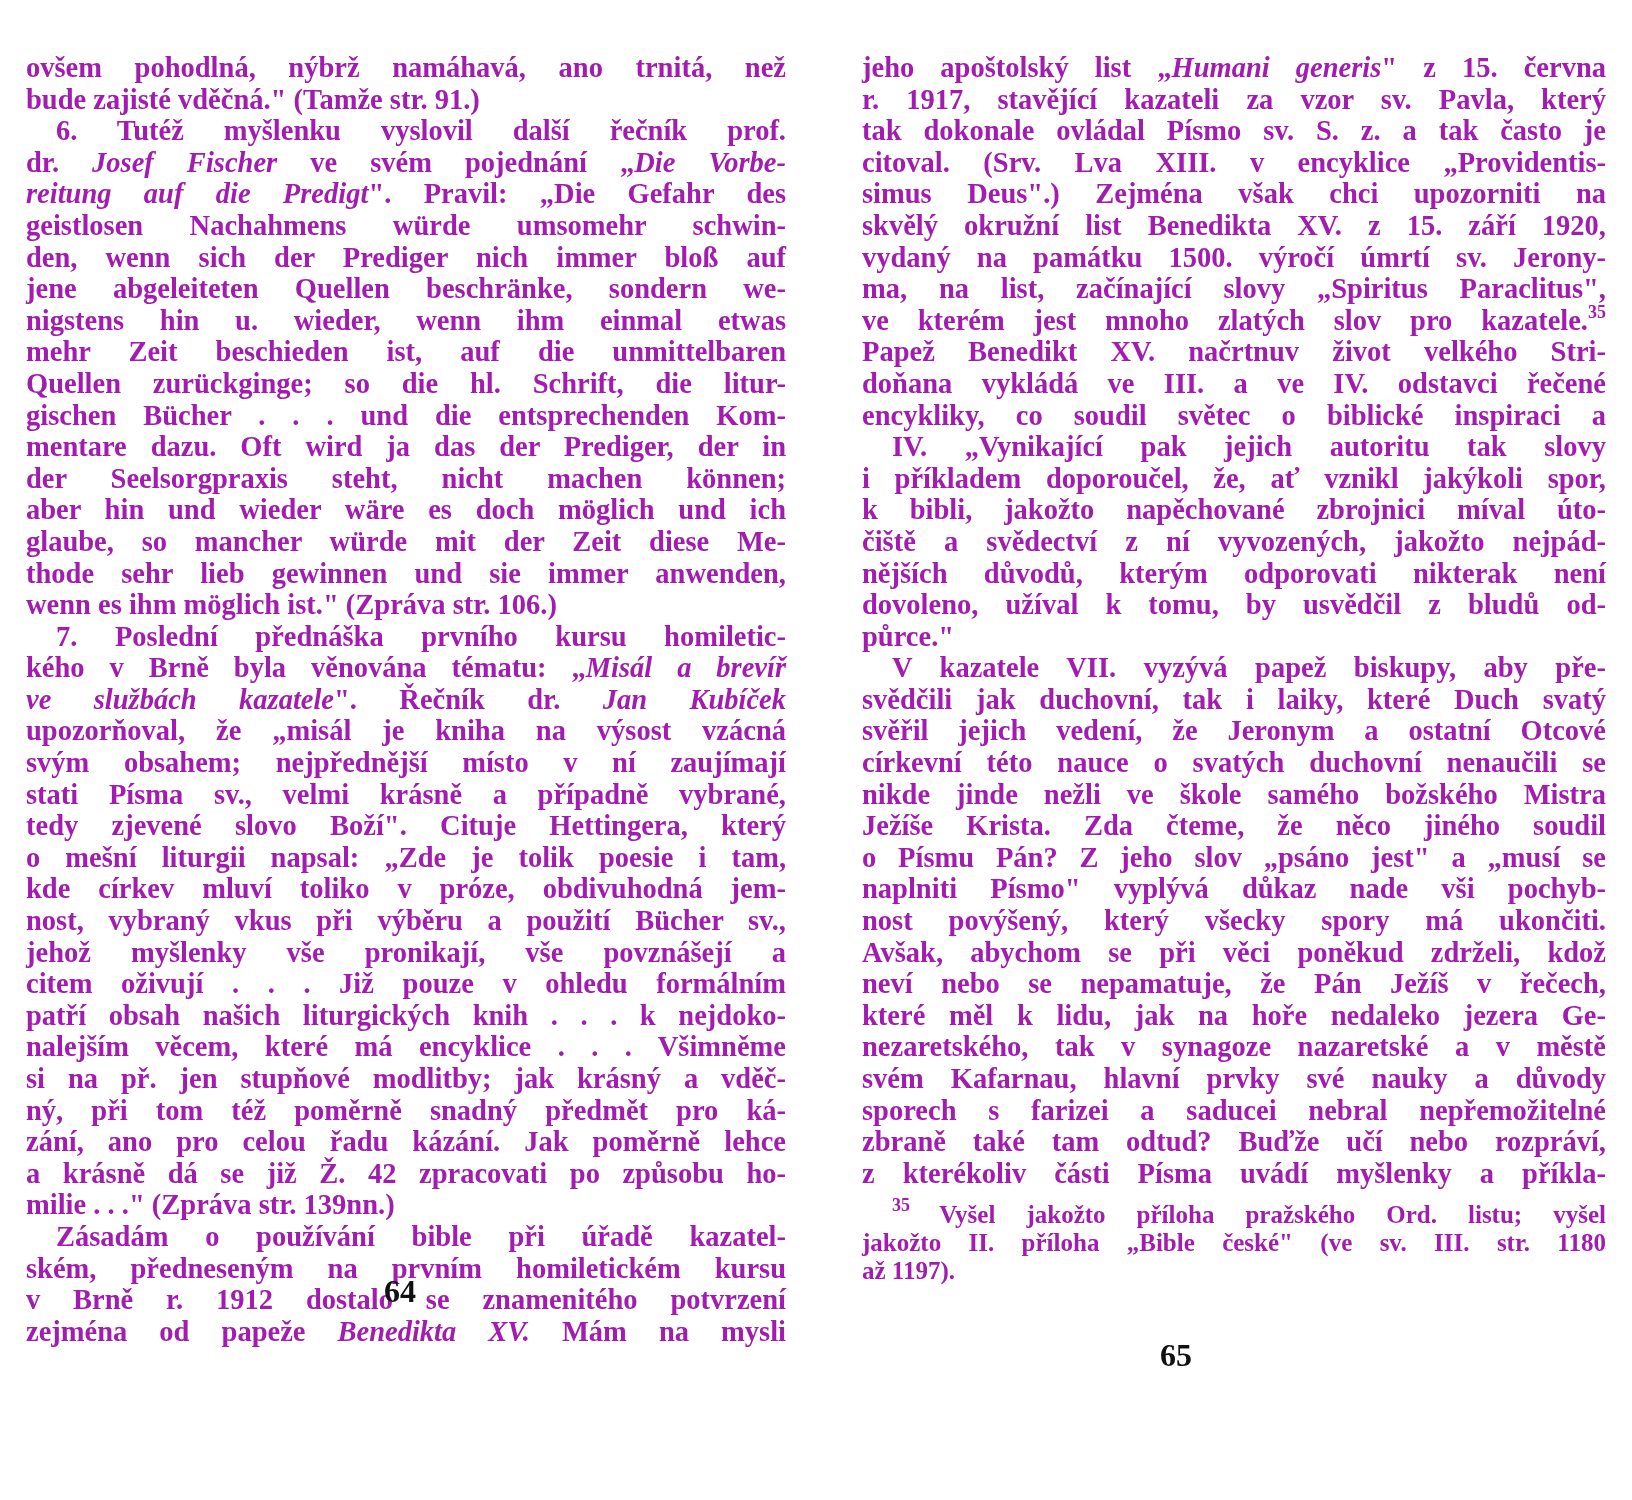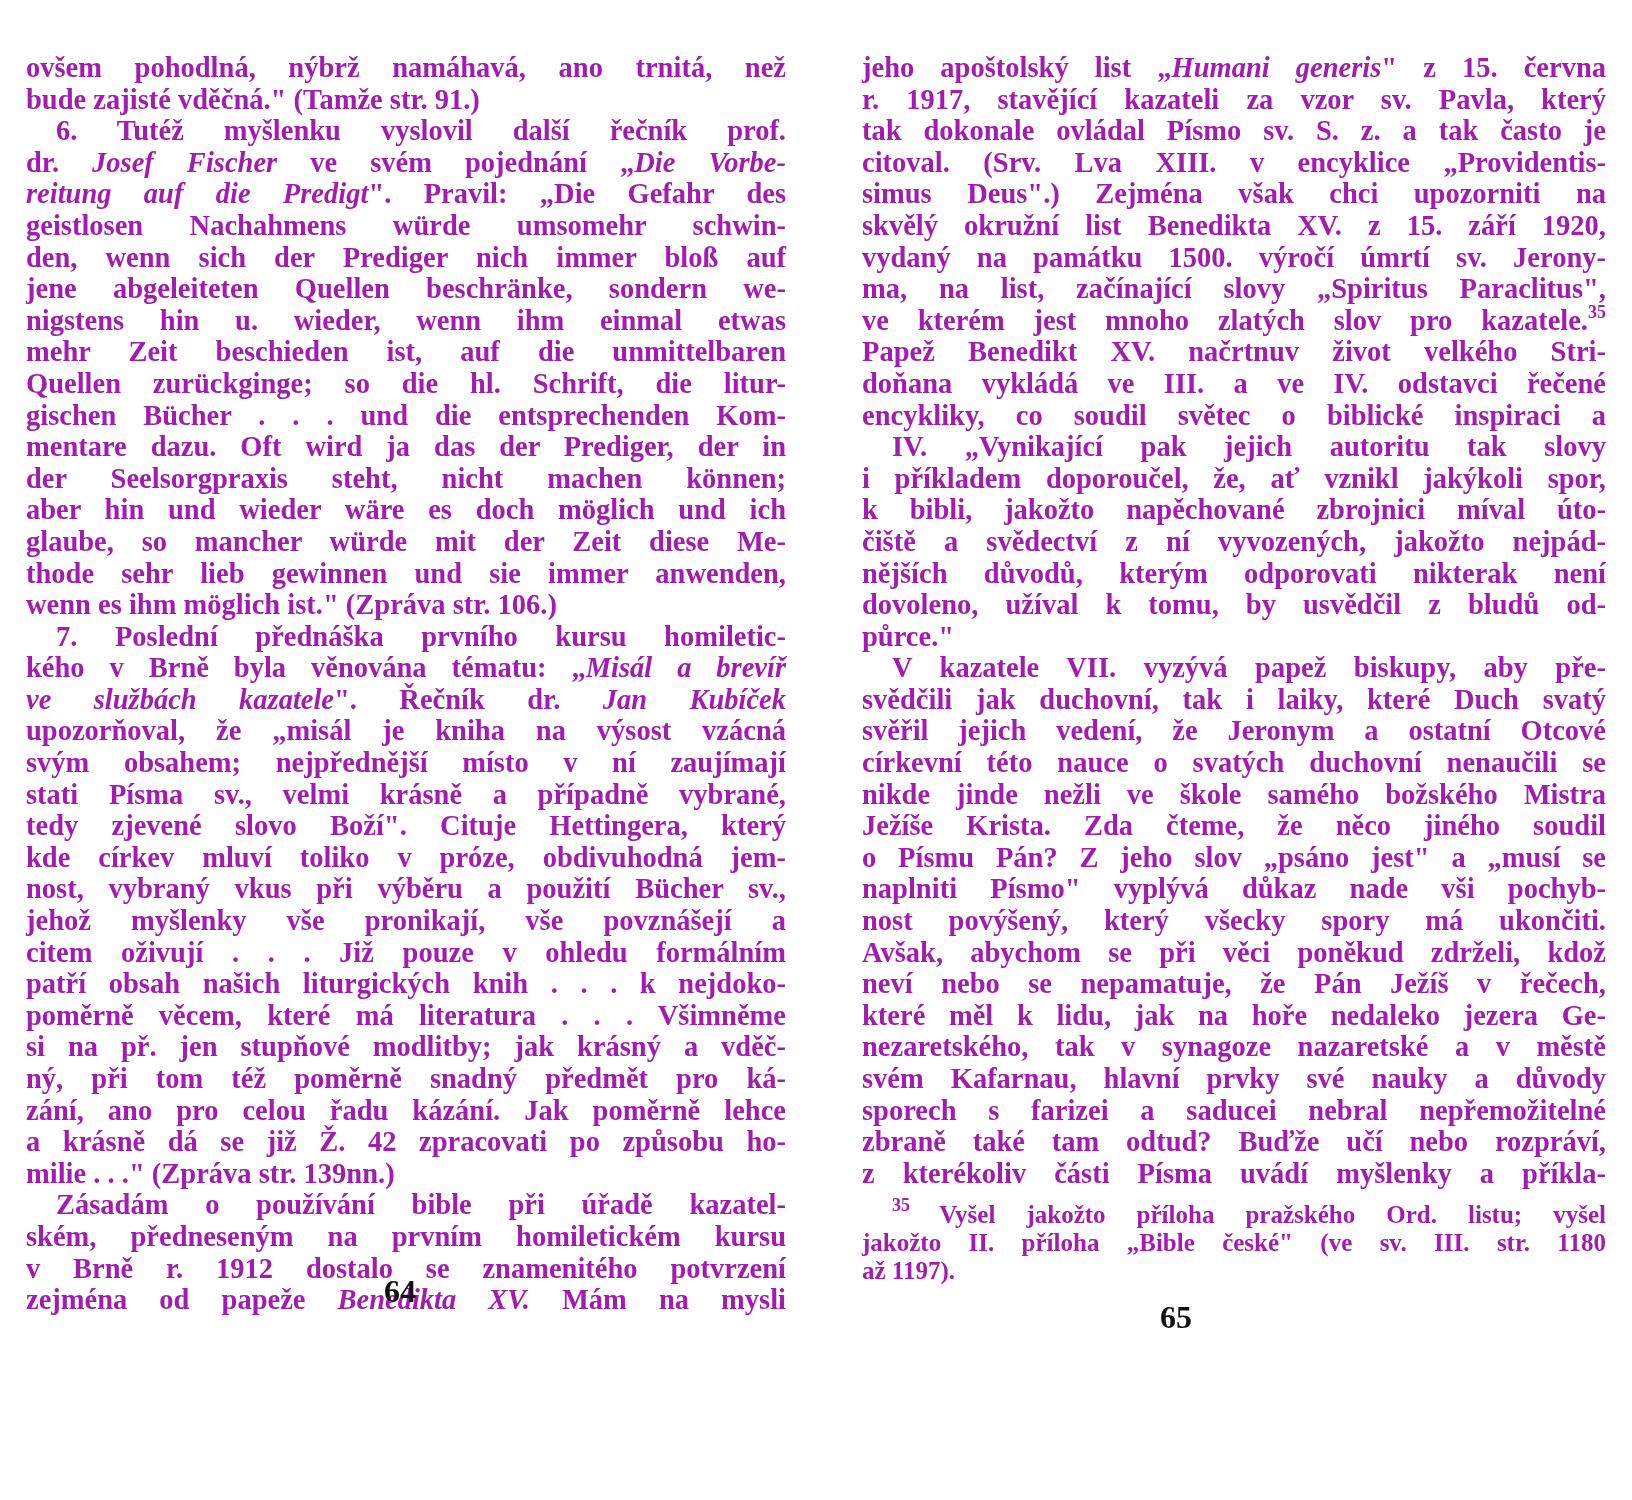--- a/index.html
+++ b/index.html
@@ -30,21 +30,21 @@
   .it { font-style: italic; }
   .sup { font-size: 18px; vertical-align: 12px; line-height: 0; }
   .folio {
     position: absolute;
     font-family: "Liberation Serif", "DejaVu Serif", serif;
     font-weight: bold;
     font-size: 32px;
     color: #111111;
   }
   .folio-left { left: 384px; top: 1273px; }
-  .folio-right { left: 1160px; top: 1299px; }
+  .folio-right { left: 1160px; top: 1337px; }
   .footnote {
     margin-top: 12px;
     font-size: 25px;
     line-height: 28px;
   }
   .footnote .line { height: 28px; }
   .footnote .line.indent { padding-left: 30px; }
 </style>
 </head>
 <body>
@@ -70,26 +70,27 @@
         <div class="line"><span>glaube, so mancher würde mit der Zeit diese Me-</span></div>
         <div class="line"><span>thode sehr lieb gewinnen und sie immer anwenden,</span></div>
         <div class="line last"><span>wenn es ihm möglich ist." (Zpráva str. 106.)</span></div>
         <div class="line indent"><span>7. Poslední přednáška prvního kursu homiletic-</span></div>
         <div class="line"><span>kého v Brně byla věnována tématu: „</span><span class="it">Misál a brevíř</span></div>
         <div class="line"><span class="it">ve službách kazatele</span><span>". Řečník dr. </span><span class="it">Jan Kubíček</span></div>
         <div class="line"><span>upozorňoval, že „misál je kniha na výsost vzácná</span></div>
         <div class="line"><span>svým obsahem; nejpřednější místo v ní zaujímají</span></div>
         <div class="line"><span>stati Písma sv., velmi krásně a případně vybrané,</span></div>
         <div class="line"><span>tedy zjevené slovo Boží". Cituje Hettingera, který</span></div>
+        <div class="line"><span>o mešní liturgii napsal: „Zde je tolik poesie i tam,</span></div>
         <div class="line"><span>kde církev mluví toliko v próze, obdivuhodná jem-</span></div>
         <div class="line"><span>nost, vybraný vkus při výběru a použití Bücher sv.,</span></div>
         <div class="line"><span>jehož myšlenky vše pronikají, vše povznášejí a</span></div>
         <div class="line"><span>citem oživují . . . Již pouze v ohledu formálním</span></div>
         <div class="line"><span>patří obsah našich liturgických knih . . . k nejdoko-</span></div>
-        <div class="line"><span>poměrně věcem, které má literatura . . . Všimněme</span></div>
+        <div class="line"><span>nalejším věcem, které má encyklice . . . Všimněme</span></div>
         <div class="line"><span>si na př. jen stupňové modlitby; jak krásný a vděč-</span></div>
         <div class="line"><span>ný, při tom též poměrně snadný předmět pro ká-</span></div>
         <div class="line"><span>zání, ano pro celou řadu kázání. Jak poměrně lehce</span></div>
         <div class="line"><span>a krásně dá se již Ž. 42 zpracovati po způsobu ho-</span></div>
         <div class="line last"><span>milie . . ." (Zpráva str. 139nn.)</span></div>
         <div class="line indent"><span>Zásadám o používání bible při úřadě kazatel-</span></div>
         <div class="line"><span>ském, předneseným na prvním homiletickém kursu</span></div>
         <div class="line"><span>v Brně r. 1912 dostalo se znamenitého potvrzení</span></div>
         <div class="line"><span>zejména od papeže </span><span class="it">Benedikta XV.</span><span> Mám na mysli</span></div>
       </div>

